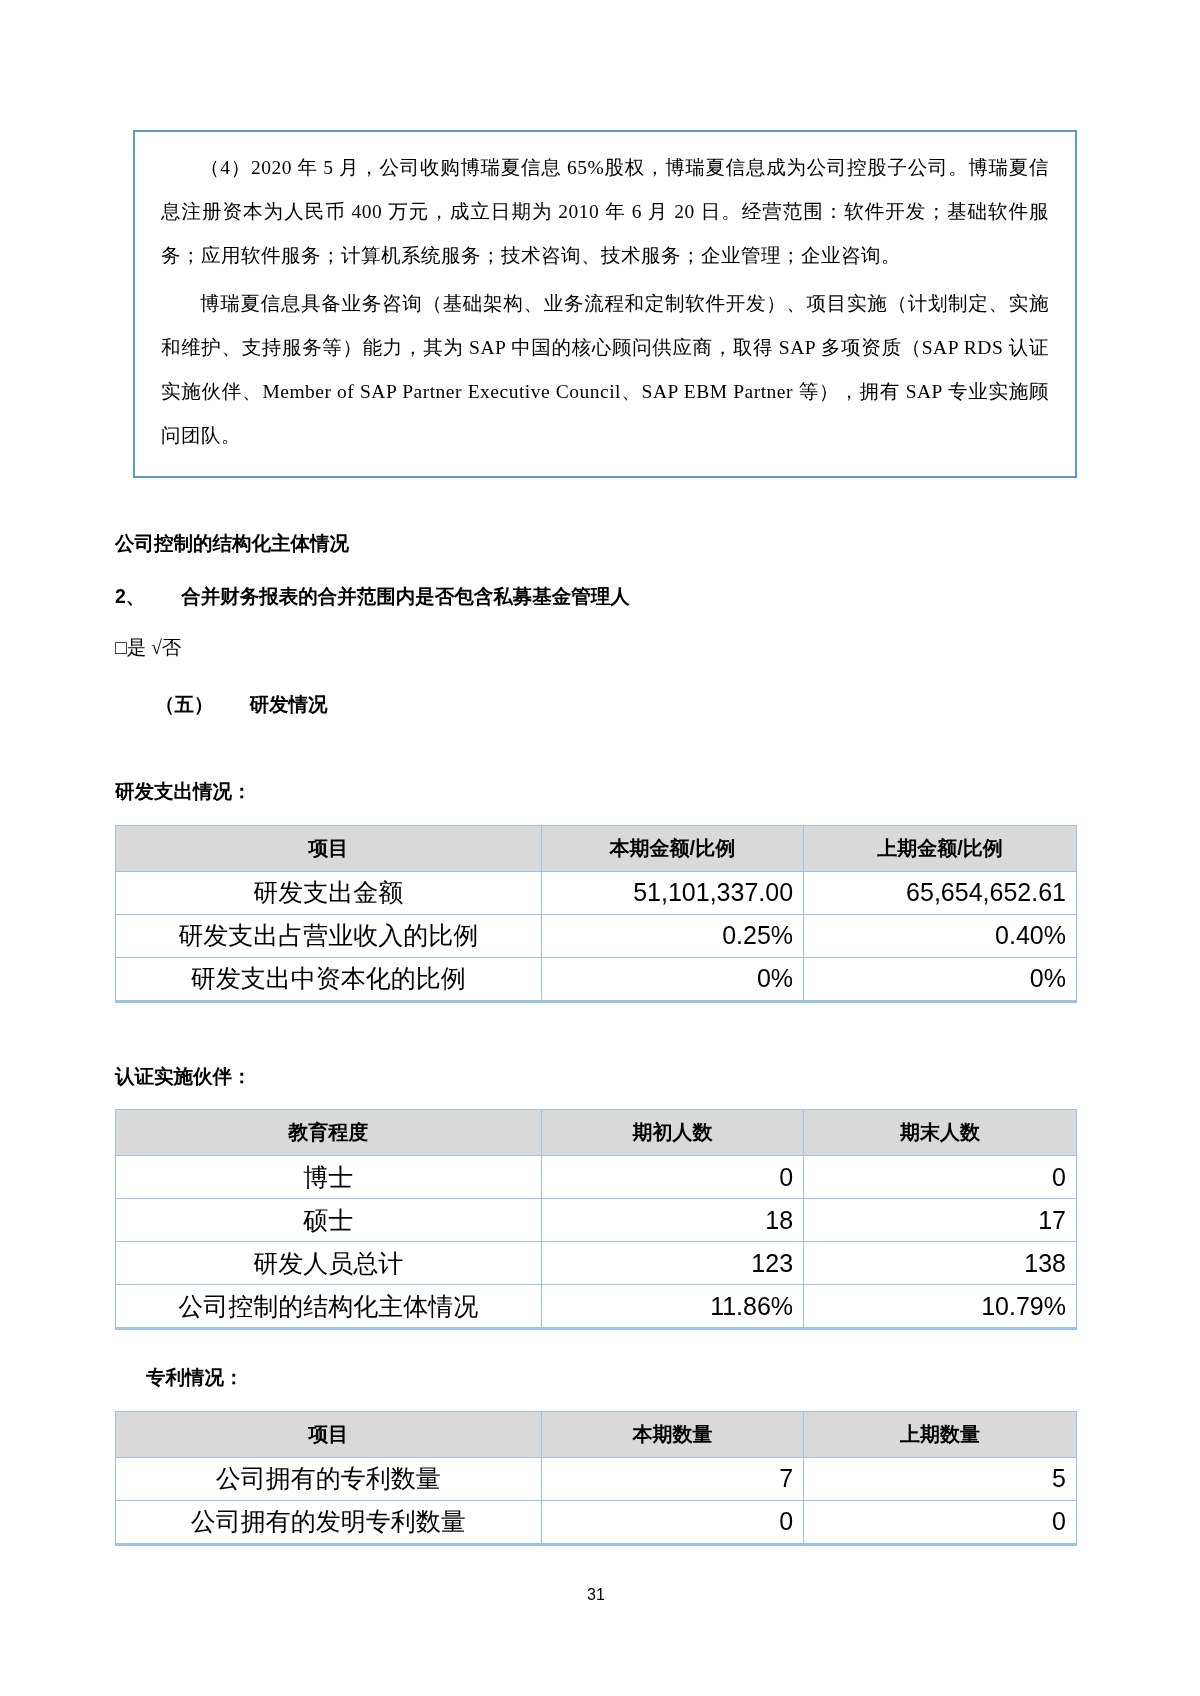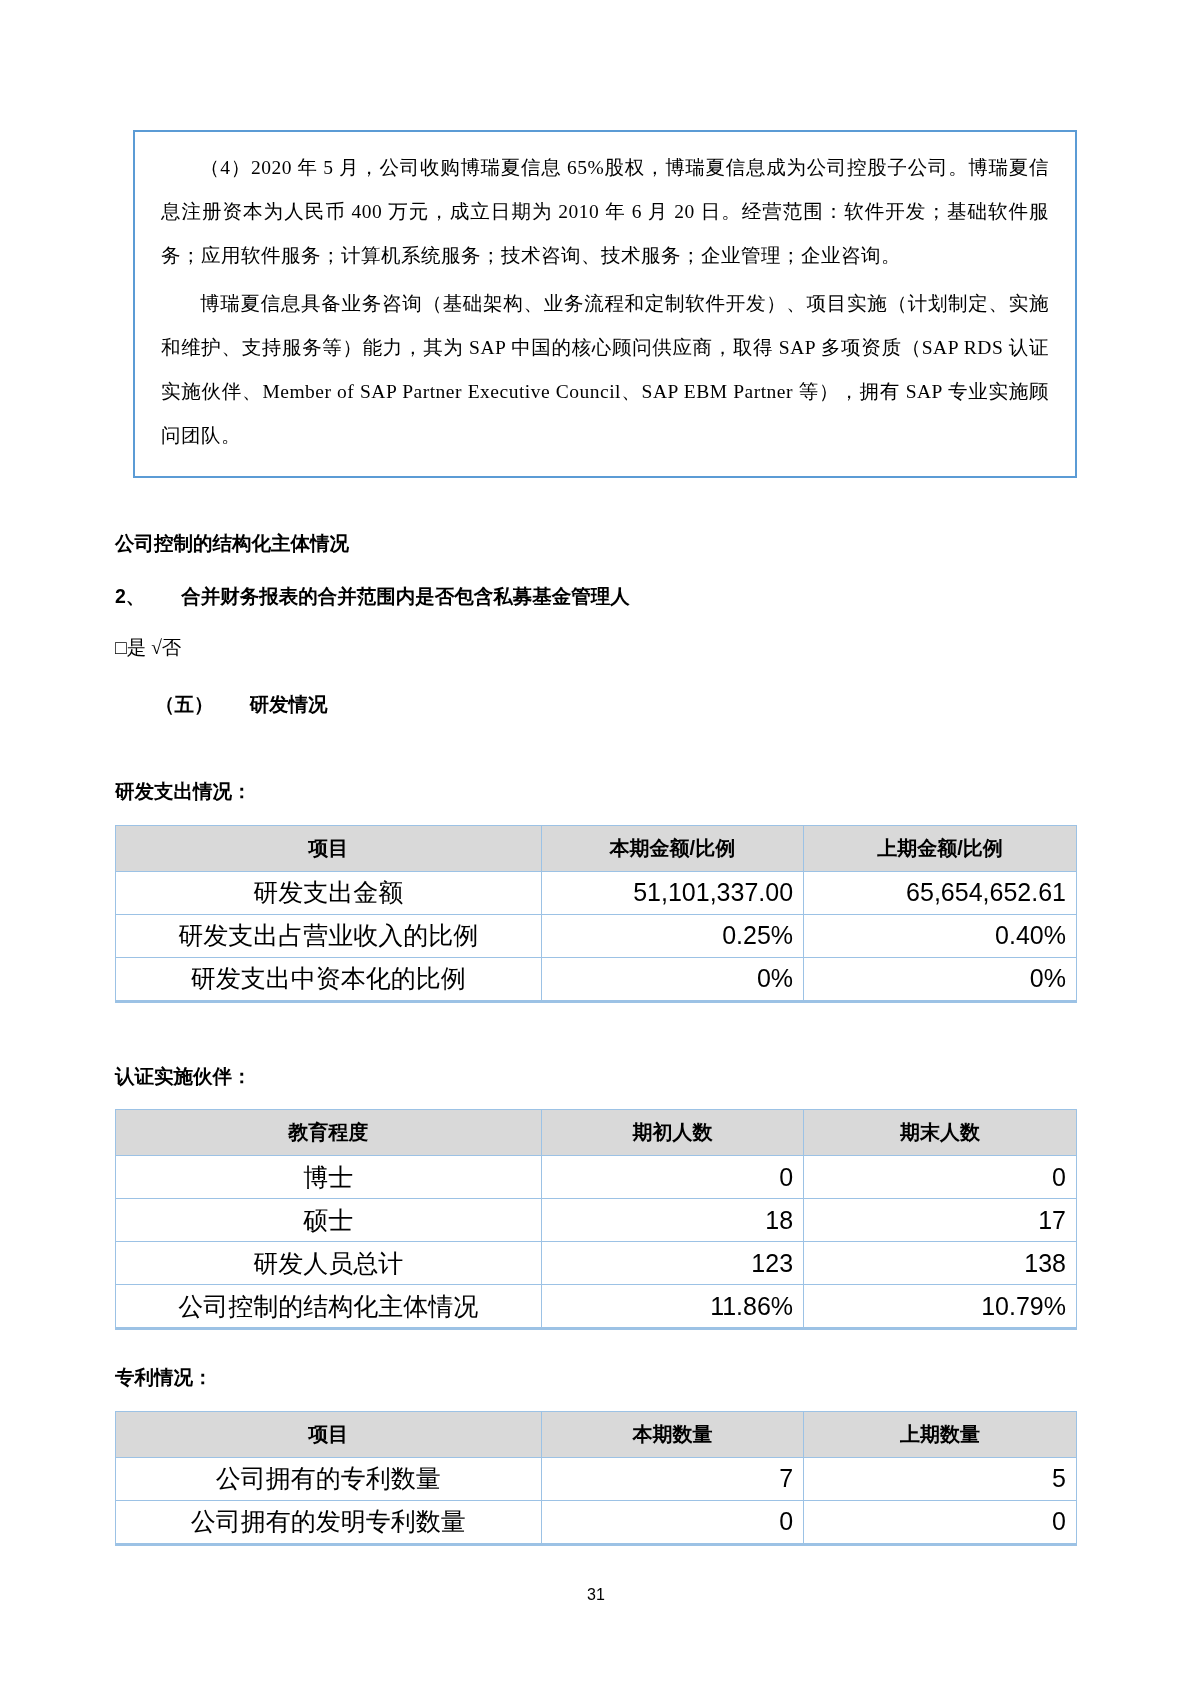--- a/index.html
+++ b/index.html
@@ -47,21 +47,21 @@
   .item2 .num{font-weight:bold;margin-right:36px;}
   .rd-head{margin-top:30px;padding-left:40px;display:flex;align-items:baseline;}
   .rd-head .num{margin-right:36px;}
 
   .tbl-label{
     font-family:"Liberation Sans","DejaVu Sans",sans-serif;
     font-weight:bold;
     font-size:19.5px;
     margin-top:60px;
   }
-  .tbl-label.tight{margin-top:34px;}
+  .tbl-label.tight{margin-top:34px;margin-left:31px;}
 
   table.rtable{
     border-collapse:collapse;
     table-layout:fixed;
     width:962px;
     margin-top:9px;
     font-family:"Liberation Sans","DejaVu Sans",sans-serif;
   }
   table.rtable col.c1{width:44.3%;}
   table.rtable col.c2{width:27.3%;}

